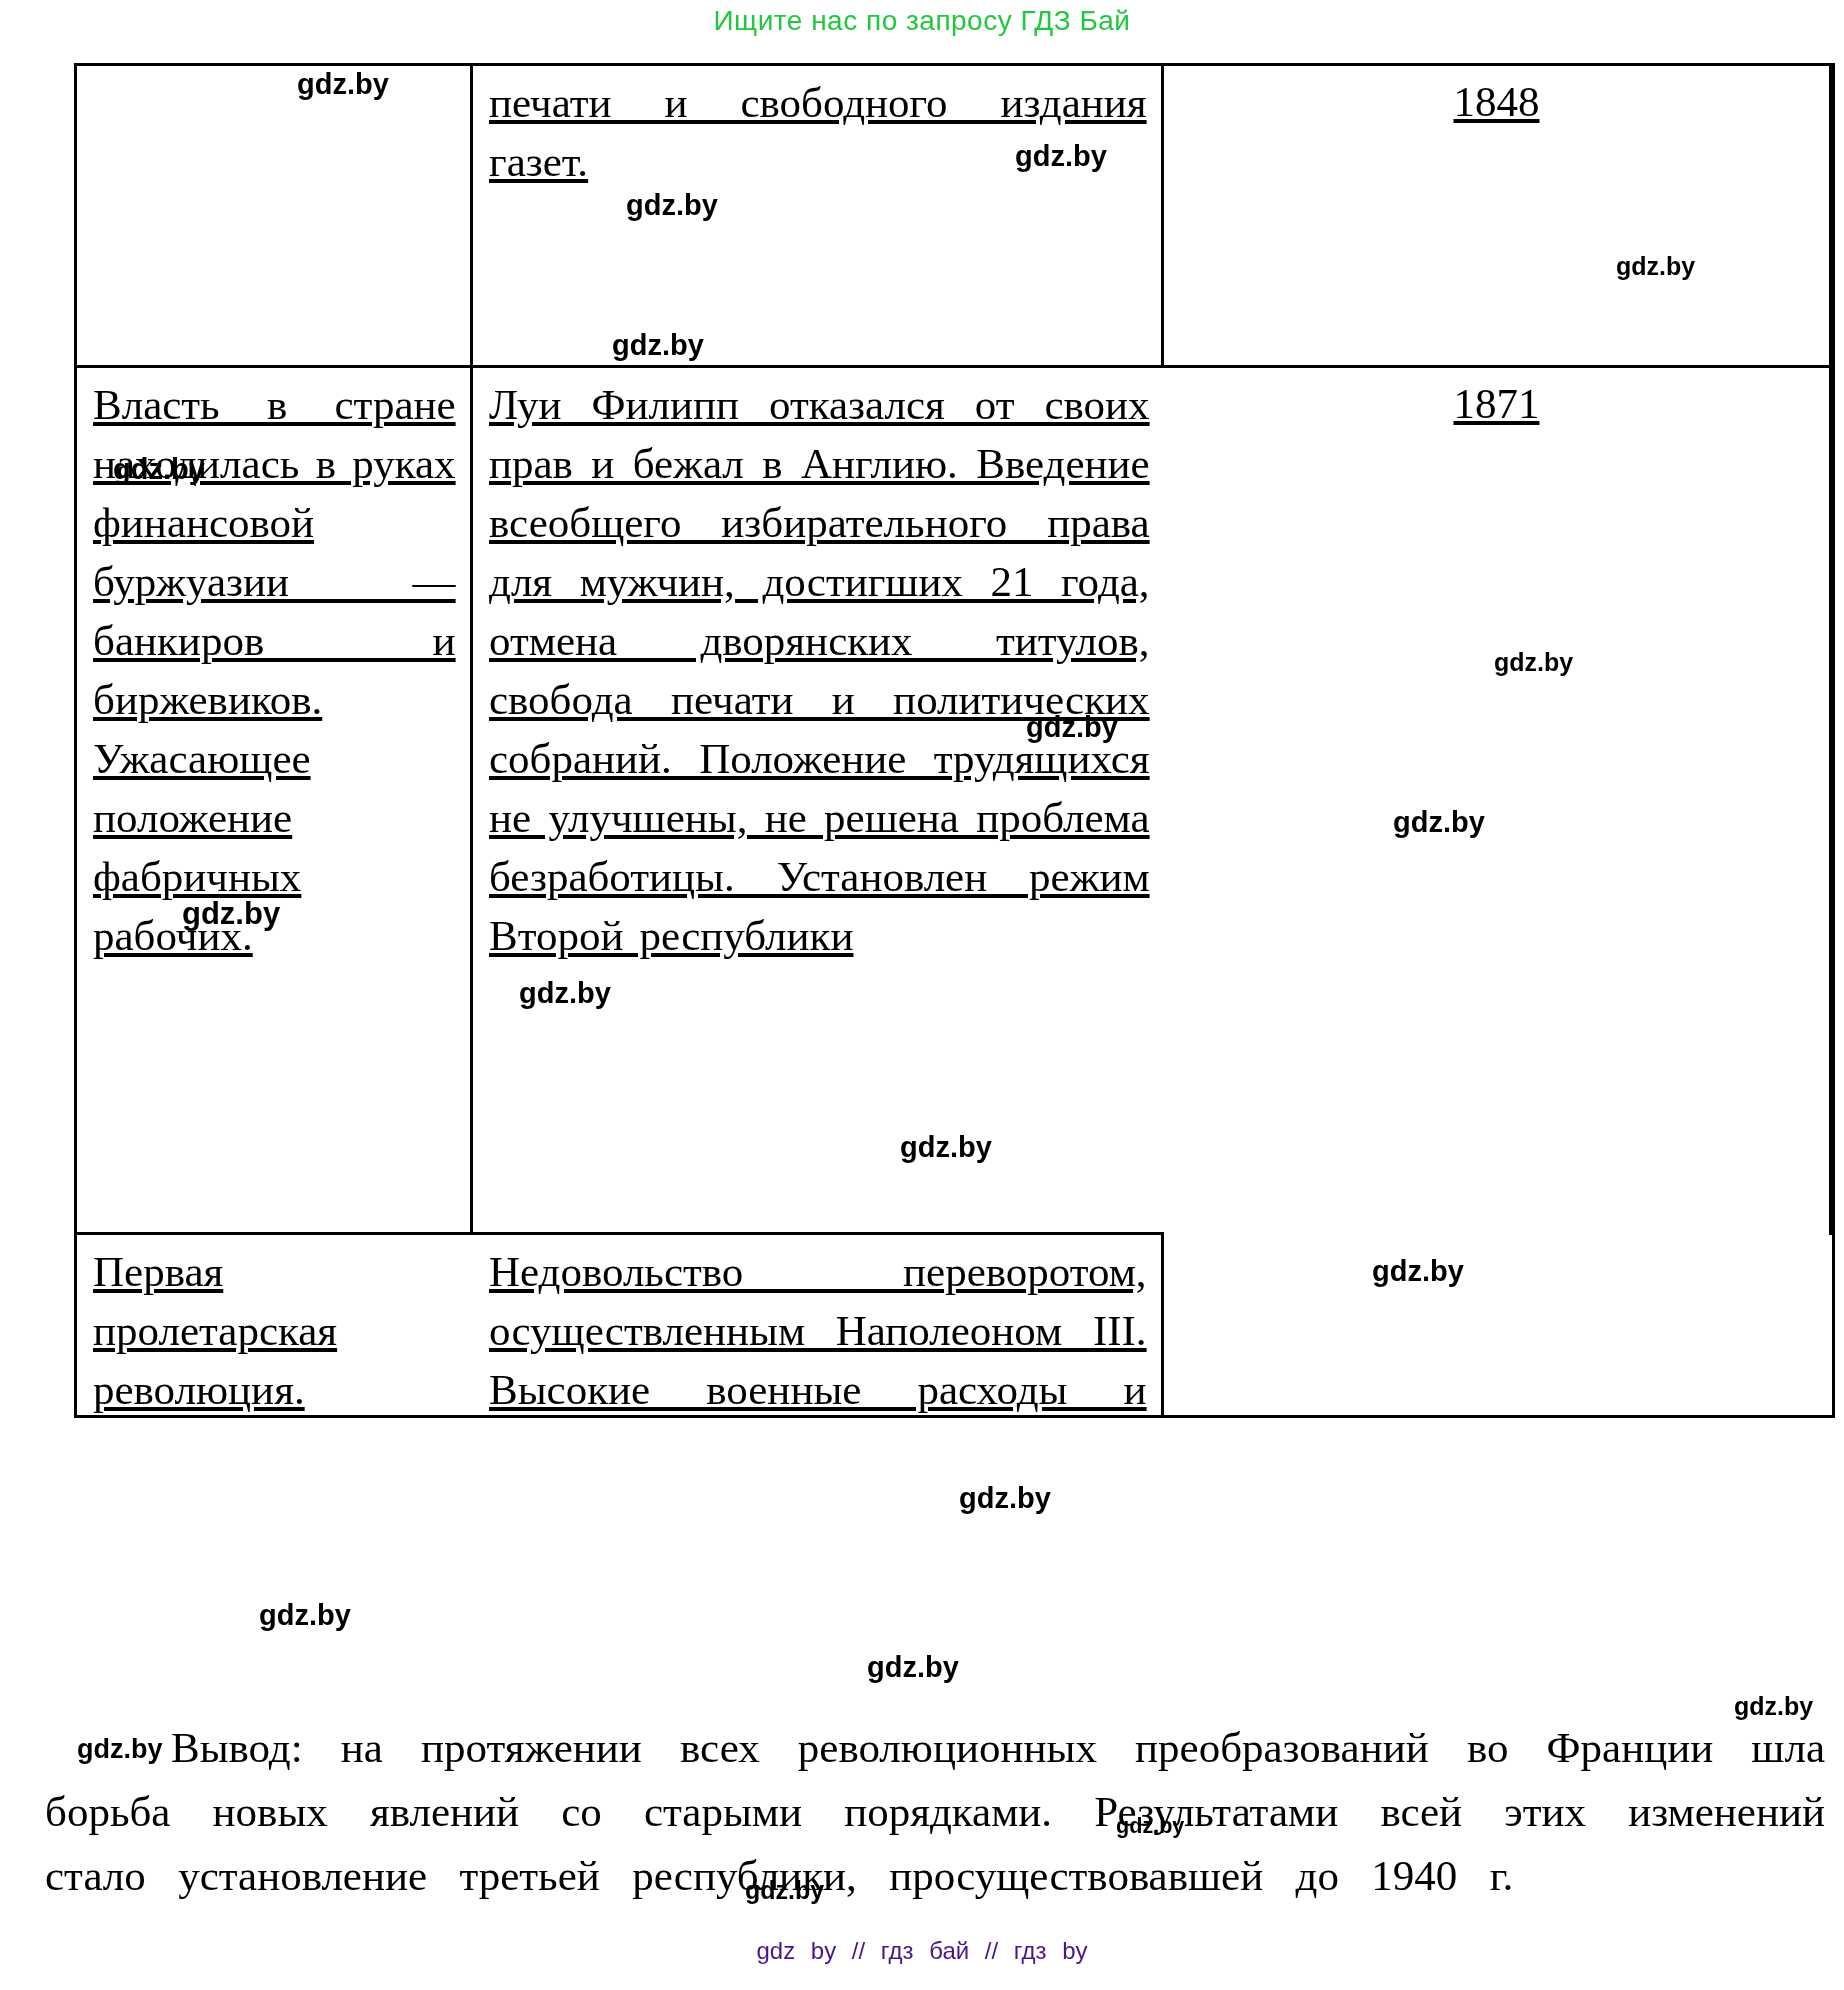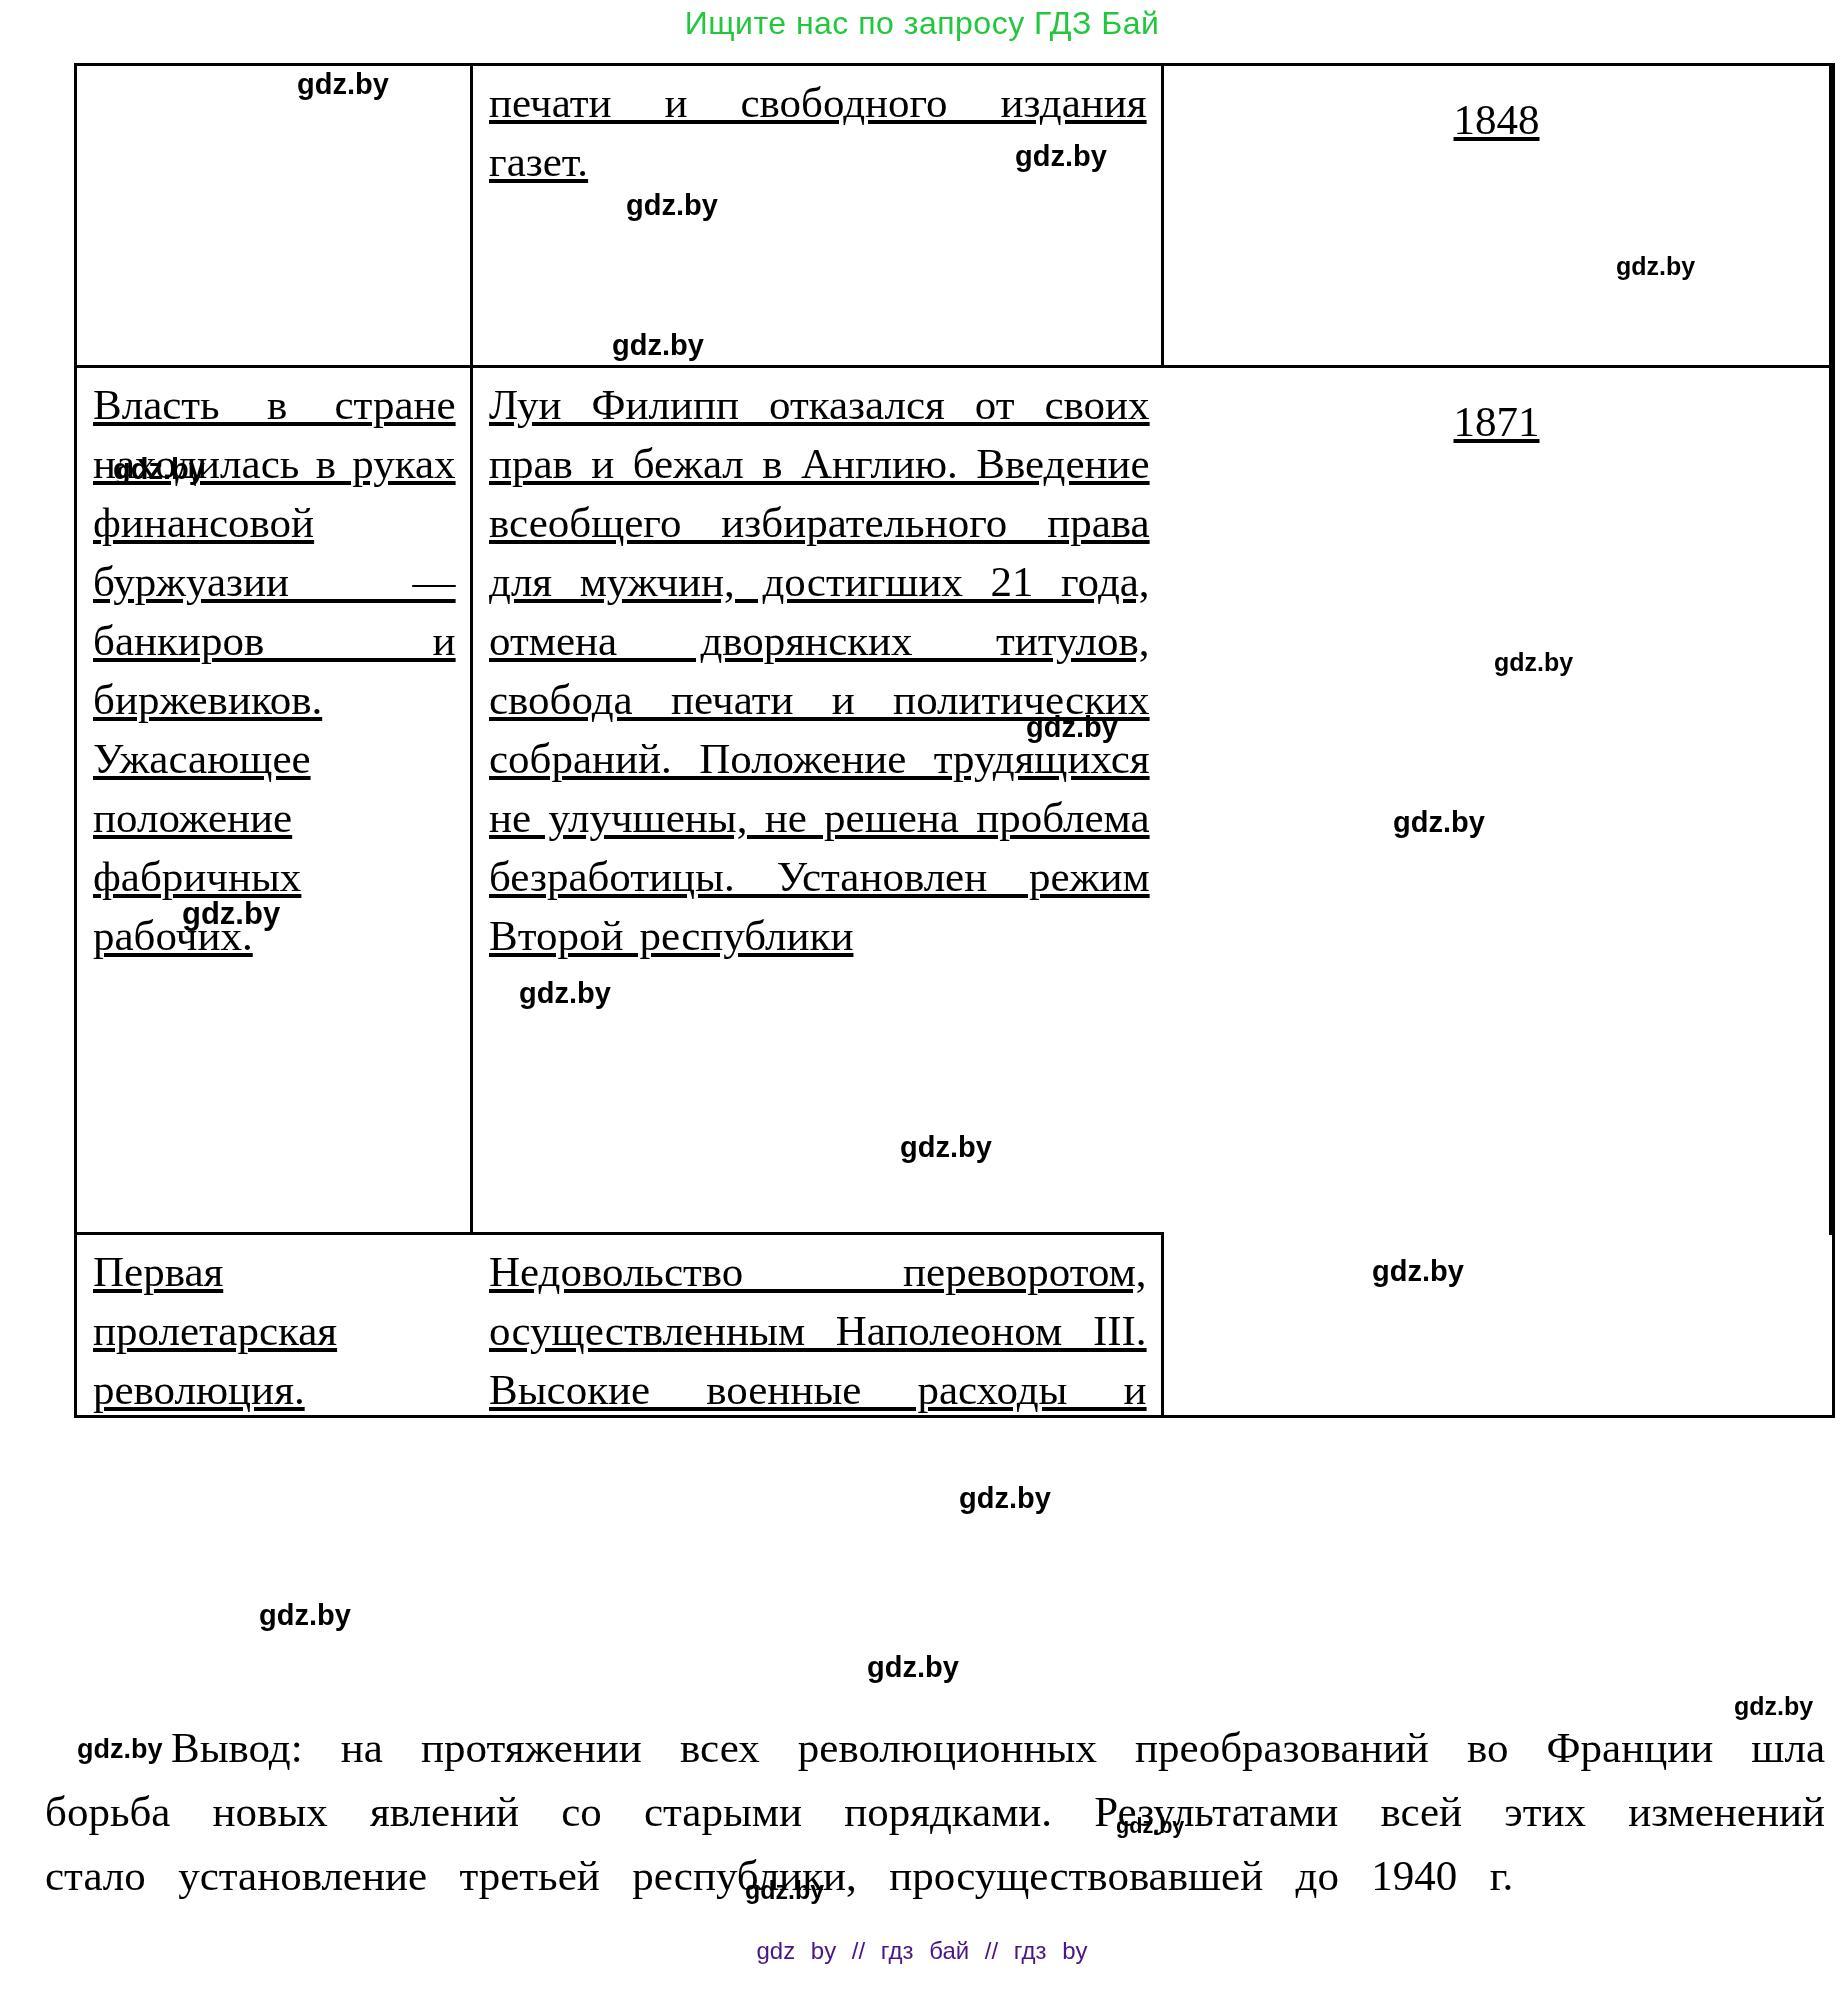--- a/index.html
+++ b/index.html
@@ -7,21 +7,21 @@
     width:1844px;height:1991px;
     background:#ffffff;
     position:relative;
     overflow:hidden;
     font-family:"Liberation Serif","DejaVu Serif",serif;
   }
   .page-header{
     position:absolute;left:0;top:5.4px;width:100%;
     text-align:center;
     font-family:"Liberation Sans","DejaVu Sans",sans-serif;
-    font-size:32px;font-weight:500;
+    font-size:28px;font-weight:500;
     letter-spacing:0.5px;
   }
   .doc-table{
     position:absolute;left:74px;top:63px;
     width:1761px;height:1355px;
     box-sizing:border-box;
     border:3.6px solid #000;
     display:grid;
     grid-template-columns:396px 691px auto;
     grid-template-rows:302px 867px auto;
@@ -31,21 +31,21 @@
     box-sizing:border-box;
     overflow:hidden;
     font-size:43px;
     line-height:59px;
     color:#000;
   }
   .cell.b-right{border-right:3.6px solid #000;}
   .cell.b-bottom{border-bottom:3.6px solid #000;}
   .cell.year{
     text-align:center;
-    padding-top:24px;
+    padding-top:6px;
   }
   .cell.text{
     text-align:justify;
     padding:7.2px 14.4px 0 16px;
     word-spacing:5.4px;
   }
   .conclusion{
     position:absolute;left:45px;top:1716px;width:1780px;
     font-size:43px;line-height:64px;
     text-align:justify;

